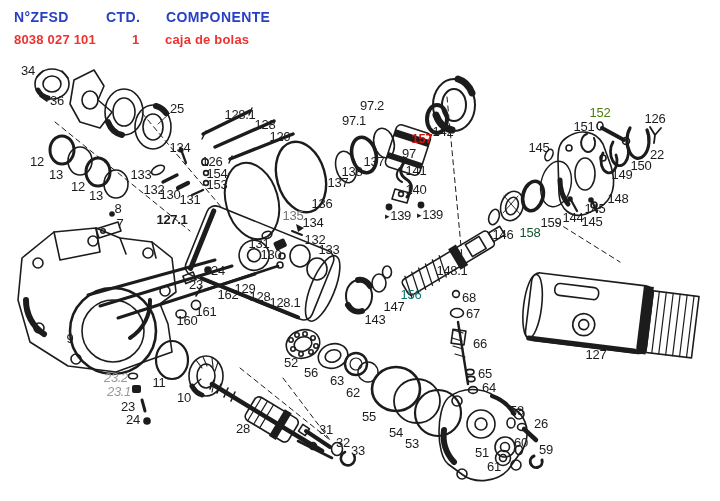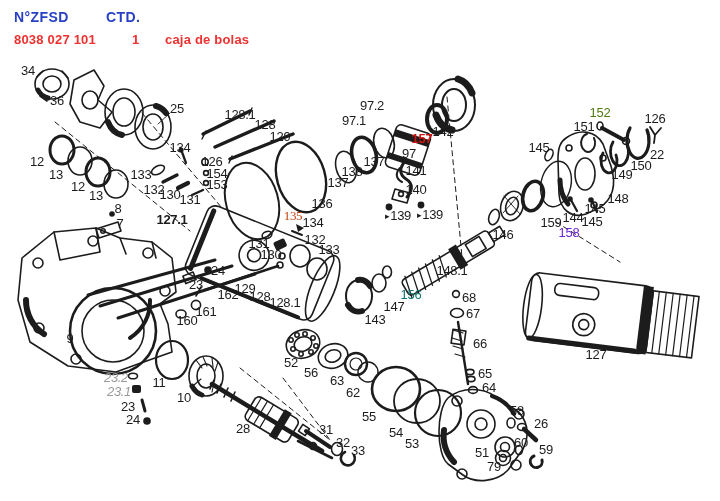--- a/index.html
+++ b/index.html
@@ -16,20 +16,21 @@
   .plabel.muted{font-style:italic;}
   .plabel.arrow::before{content:"\25B8";font-size:9px;margin-right:1px;vertical-align:1px;}
 </style>
 </head>
 <body>
 
 <div class="stage">
 
   <span class="hdr blue" style="left: 14px; top: 9px; color: rgb(39, 64, 196);">N°ZFSD</span>
   <span class="hdr blue" style="left: 106px; top: 9px; color: rgb(39, 64, 196);">CTD.</span>
+  <span class="hdr blue" style="left: 166px; top: 9px; color: rgb(39, 64, 196);">COMPONENTE</span>
   <span class="hdr red" style="left: 14px; top: 32px; color: rgb(238, 50, 48);">8038 027 101</span>
   <span class="hdr red" style="left: 132px; top: 32px; color: rgb(238, 50, 48);">1</span>
   <span class="hdr red" style="left: 165px; top: 32px; color: rgb(238, 50, 48);">caja de bolas</span>
 
   <svg class="drawing" viewBox="0 0 720 501">
     <g stroke="#1c1c1c" fill="none" stroke-width="1.6" stroke-linecap="round" stroke-linejoin="round">
 
       <path d="M55,122 L190,231 M142,113 L222,208 M447,97 L462,257 M556,222 L620,262 M240,368 L330,440 M283,378 L330,440" stroke-dasharray="5 4" stroke-width="1"></path>
 
       <g>
@@ -348,39 +349,39 @@
       <span class="plabel" style="left: 280px; top: 136px; color: rgb(28, 28, 28);">129</span>
       <span class="plabel" style="left: 372px; top: 105px; color: rgb(28, 28, 28);">97.2</span>
       <span class="plabel" style="left: 354px; top: 120px; color: rgb(28, 28, 28);">97.1</span>
       <span class="plabel highlight" style="left: 422px; top: 138px; color: rgb(207, 20, 16);">157</span>
       <span class="plabel" style="left: 443px; top: 131px; color: rgb(28, 28, 28);">142</span>
       <span class="plabel" style="left: 409px; top: 153px; color: rgb(28, 28, 28);">97</span>
       <span class="plabel" style="left: 374px; top: 161px; color: rgb(28, 28, 28);">137</span>
       <span class="plabel" style="left: 352px; top: 171px; color: rgb(28, 28, 28);">138</span>
       <span class="plabel" style="left: 338px; top: 182px; color: rgb(28, 28, 28);">137</span>
       <span class="plabel" style="left: 322px; top: 203px; color: rgb(28, 28, 28);">136</span>
-      <span class="plabel" style="left: 293px; top: 215px; color: #c2410c; font-family: Liberation Serif, serif;">135</span>
+      <span class="plabel" style="left: 293px; top: 215px; color: #737373;">135</span>
       <span class="plabel" style="left: 313px; top: 222px; color: rgb(28, 28, 28);">134</span>
       <span class="plabel" style="left: 416px; top: 170px; color: rgb(28, 28, 28);">141</span>
       <span class="plabel" style="left: 416px; top: 189px; color: rgb(28, 28, 28);">140</span>
       <span class="plabel arrow" style="left: 398px; top: 215px; color: rgb(28, 28, 28);">139</span>
       <span class="plabel arrow" style="left: 430px; top: 214px; color: rgb(28, 28, 28);">139</span>
       <span class="plabel" style="left: 600px; top: 112px; color: #4d7c0f;">152</span>
       <span class="plabel" style="left: 584px; top: 126px; color: rgb(28, 28, 28);">151</span>
       <span class="plabel" style="left: 655px; top: 118px; color: rgb(28, 28, 28);">126</span>
       <span class="plabel" style="left: 657px; top: 154px; color: rgb(28, 28, 28);">22</span>
       <span class="plabel" style="left: 641px; top: 165px; color: rgb(28, 28, 28);">150</span>
       <span class="plabel" style="left: 622px; top: 174px; color: rgb(28, 28, 28);">149</span>
       <span class="plabel" style="left: 618px; top: 198px; color: rgb(28, 28, 28);">148</span>
       <span class="plabel" style="left: 539px; top: 147px; color: rgb(28, 28, 28);">145</span>
       <span class="plabel" style="left: 595px; top: 208px; color: rgb(28, 28, 28);">145</span>
       <span class="plabel" style="left: 573px; top: 217px; color: rgb(28, 28, 28);">144</span>
       <span class="plabel" style="left: 592px; top: 221px; color: rgb(28, 28, 28);">145</span>
       <span class="plabel" style="left: 551px; top: 222px; color: rgb(28, 28, 28);">159</span>
-      <span class="plabel" style="left: 530px; top: 232px; color: #6d28d9; margin-left: 39px;">158</span>
+      <span class="plabel" style="left: 530px; top: 232px; color: #14532d;">158</span>
       <span class="plabel" style="left: 503px; top: 234px; color: rgb(28, 28, 28);">146</span>
       <span class="plabel" style="left: 452px; top: 270px; color: rgb(28, 28, 28);">148.1</span>
       <span class="plabel" style="left: 411px; top: 294px; color: #0f766e;">156</span>
       <span class="plabel" style="left: 394px; top: 306px; color: rgb(28, 28, 28);">147</span>
       <span class="plabel" style="left: 375px; top: 319px; color: rgb(28, 28, 28);">143</span>
       <span class="plabel" style="left: 259px; top: 243px; color: rgb(28, 28, 28);">131</span>
       <span class="plabel" style="left: 271px; top: 254px; color: rgb(28, 28, 28);">130</span>
       <span class="plabel" style="left: 315px; top: 239px; color: rgb(28, 28, 28);">132</span>
       <span class="plabel" style="left: 329px; top: 249px; color: rgb(28, 28, 28);">133</span>
       <span class="plabel" style="left: 218px; top: 270px; color: rgb(28, 28, 28);">24</span>
@@ -413,16 +414,16 @@
       <span class="plabel" style="left: 469px; top: 297px; color: rgb(28, 28, 28); text-align: center;">68</span>
       <span class="plabel" style="left: 473px; top: 313px; color: rgb(28, 28, 28);">67</span>
       <span class="plabel" style="left: 480px; top: 343px; color: rgb(28, 28, 28);">66</span>
       <span class="plabel" style="left: 485px; top: 373px; color: rgb(28, 28, 28);">65</span>
       <span class="plabel" style="left: 489px; top: 387px; color: rgb(28, 28, 28);">64</span>
       <span class="plabel" style="left: 596px; top: 354px; color: rgb(28, 28, 28);">127</span>
       <span class="plabel" style="left: 517px; top: 410px; color: rgb(28, 28, 28);">58</span>
       <span class="plabel" style="left: 541px; top: 423px; color: rgb(28, 28, 28);">26</span>
       <span class="plabel" style="left: 521px; top: 442px; color: rgb(28, 28, 28);">60</span>
       <span class="plabel" style="left: 546px; top: 449px; color: rgb(28, 28, 28);">59</span>
-      <span class="plabel" style="left: 494px; top: 466px; color: rgb(28, 28, 28);">79</span>
+      <span class="plabel" style="left: 494px; top: 466px; color: rgb(28, 28, 28);">61</span>
     </div>
 
 </div>
 
 </body></html>

